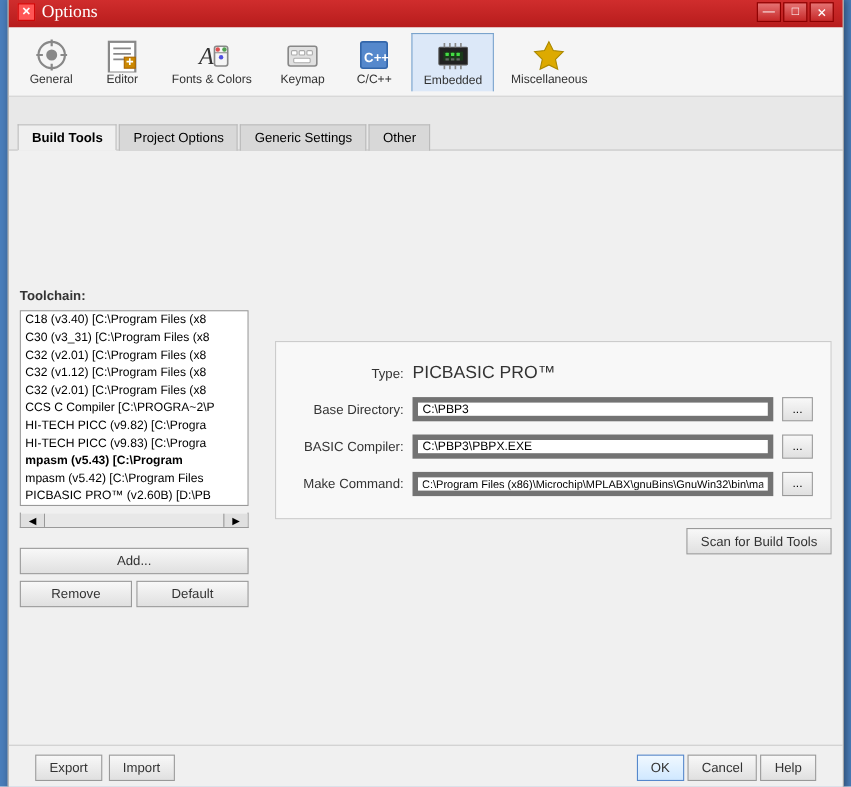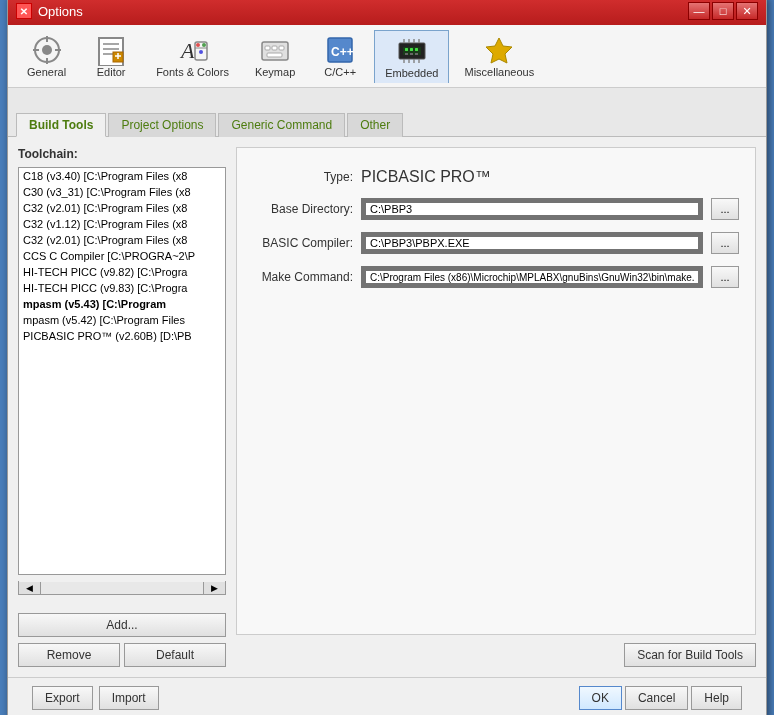--- a/index.html
+++ b/index.html
@@ -39,22 +39,23 @@
       background: #ff5555;
       border: 1px solid #cc0000;
       display: flex;
       align-items: center;
       justify-content: center;
       font-size: 10px;
       color: white;
       font-weight: bold;
     }
     .title-text {
-      font-size: 13px;
+      font-size: 16px;
       font-weight: normal;
+      font-family: Liberation Serif, serif;
     }
     .title-buttons {
       display: flex;
       gap: 2px;
     }
     .title-btn {
       width: 22px;
       height: 18px;
       background: linear-gradient(to bottom, #e57373, #c62828);
       border: 1px solid #8b0000;
@@ -112,39 +113,40 @@
       padding: 4px 8px 0;
       gap: 2px;
     }
     .tab {
       padding: 4px 12px;
       background: #d8d8d8;
       border: 1px solid #bbb;
       border-bottom: none;
       cursor: pointer;
       font-size: 12px;
-      color: #4d7c0f;
+      color: #000000;
       position: relative;
       top: 1px;
       margin-top: 20px;
     }
     .tab.active {
       background: #f0f0f0;
       border-bottom: 1px solid #f0f0f0;
       font-weight: bold;
       z-index: 1;
     }
 
     
     .content {
       background: #f0f0f0;
       padding: 10px;
       display: flex;
-      gap: 10px;
+      gap: 24px;
       height: 540px;
+      align-items: center;
     }
 
     
     .left-panel {
       width: 208px;
       flex-shrink: 0;
       display: flex;
       flex-direction: column;
       gap: 6px;
     }
@@ -371,21 +373,21 @@
           <polygon points="16,4 20,12 29,13 22,20 24,29 16,25 8,29 10,20 3,13 12,12" fill="#ddaa00" stroke="#aa8800" stroke-width="1"></polygon>
         </svg>
       </div>
       <span class="toolbar-label">Miscellaneous</span>
     </div>
   </div>
 
   <div class="tab-bar">
     <div class="tab active">Build Tools</div>
     <div class="tab">Project Options</div>
-    <div class="tab">Generic Command</div>
+    <div class="tab">Generic Settings</div>
     <div class="tab">Other</div>
   </div>
 
   <div class="content">
 
     <div class="left-panel">
       <span class="toolchain-label">Toolchain:</span>
       <div class="toolchain-list" style="height: 340px;">
         <div class="toolchain-list-inner">
           <div class="list-item">C18 (v3.40) [C:\Program Files (x8</div>

